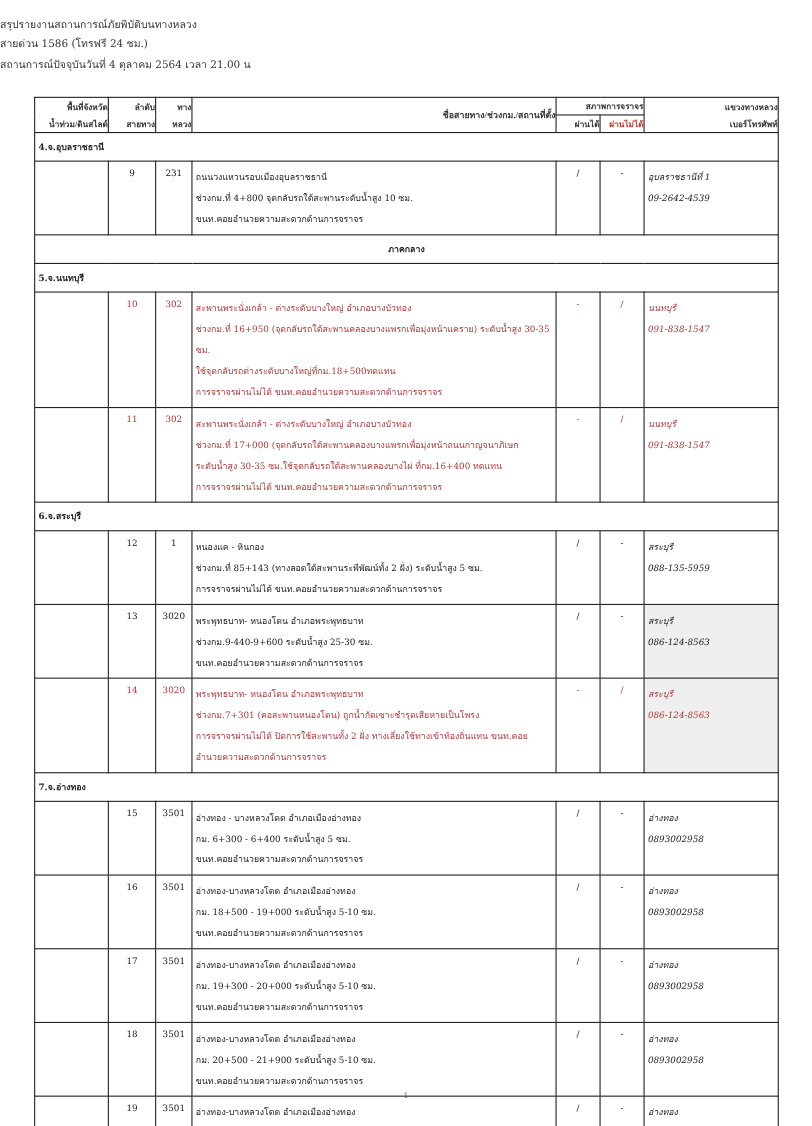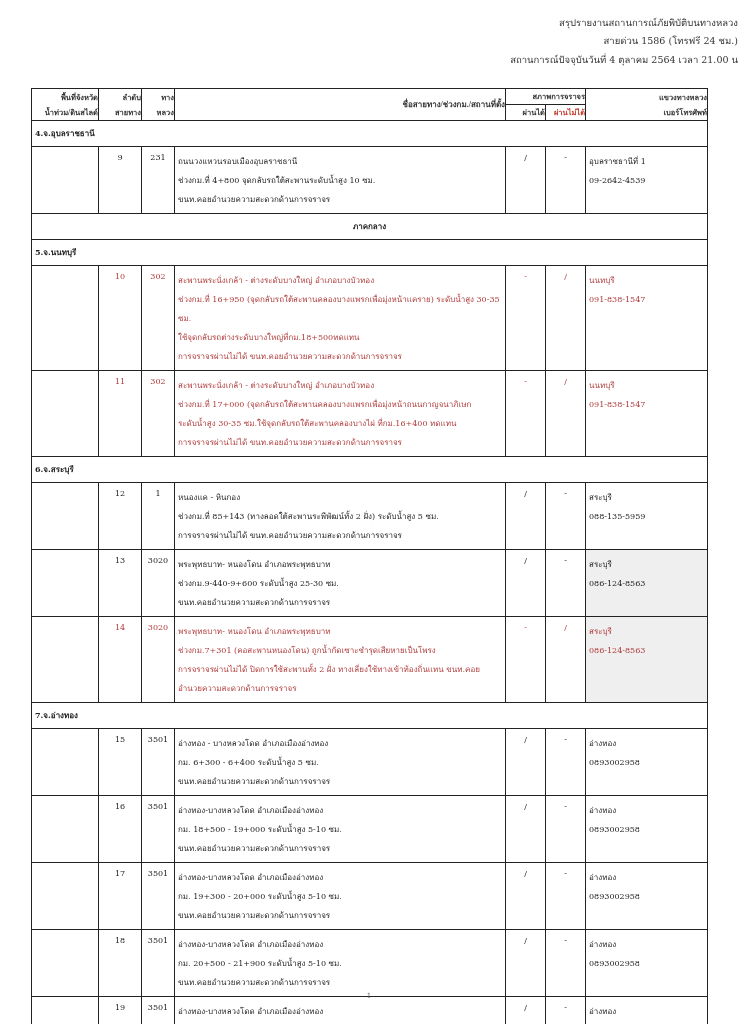--- a/index.html
+++ b/index.html
@@ -1,31 +1,31 @@
 <!DOCTYPE html>
 <html><head>
 <meta charset="utf-8">
 <style>
   * { box-sizing: border-box; margin: 0; padding: 0; }
   html, body { width: 738px; height: 1024px; background: #ffffff; overflow: hidden; }
   body { font-family: "DejaVu Serif", "Liberation Serif", serif; color: #222; position: relative; }
-  .header { position: absolute; top: 14px; left: 0; width: 738px; text-align: right; }
+  .header { position: absolute; top: 14px; left: 0; width: 738px; text-align: left; }
   .header div { font-size: 9.5px; line-height: 17.5px; color: #333; }
   .header .date { margin-top: 2px; }
   table { position: absolute; left: 31px; top: 88px; width: 676px; border-collapse: collapse; table-layout: fixed; }
   td, th { border: 1.2px solid #222; font-size: 8px; vertical-align: top; font-weight: normal; color: #222; }
   th { text-align: right; vertical-align: middle; font-weight: bold; line-height: 18px; color: #333; font-family: Liberation Serif, serif; }
   th.sub { font-size: 7.5px; line-height: 15px; }
   th .red { color: #c0392b; }
   tr.prov td { font-weight: bold; padding: 6px 3px; height: 20px; font-size: 8px; }
   tr.region td { text-align: center; font-weight: bold; height: 26px; vertical-align: middle; }
   td.num { text-align: center; padding-top: 6px; }
   td.desc { padding: 5px 4px 4px 3px; line-height: 19px; border-radius: 15px; }
   td.status { text-align: center; padding-top: 6px; }
-  td.office { padding: 5px 3px 0 3px; line-height: 19px; }
+  td.office { padding: 5px 3px 0 3px; line-height: 19px; font-style: italic; }
   tr.red td { color: #b03a3a; }
   td.grey { background: #efefef; }
   .pageno { position: absolute; top: 992px; left: 0; width: 738px; text-align: center; font-size: 7px; color: #666; }
 </style>
 </head>
 <body>
 
 <div class="header">
   <div>สรุปรายงานสถานการณ์ภัยพิบัติบนทางหลวง</div>
   <div>สายด่วน 1586 (โทรฟรี 24 ชม.)</div>

